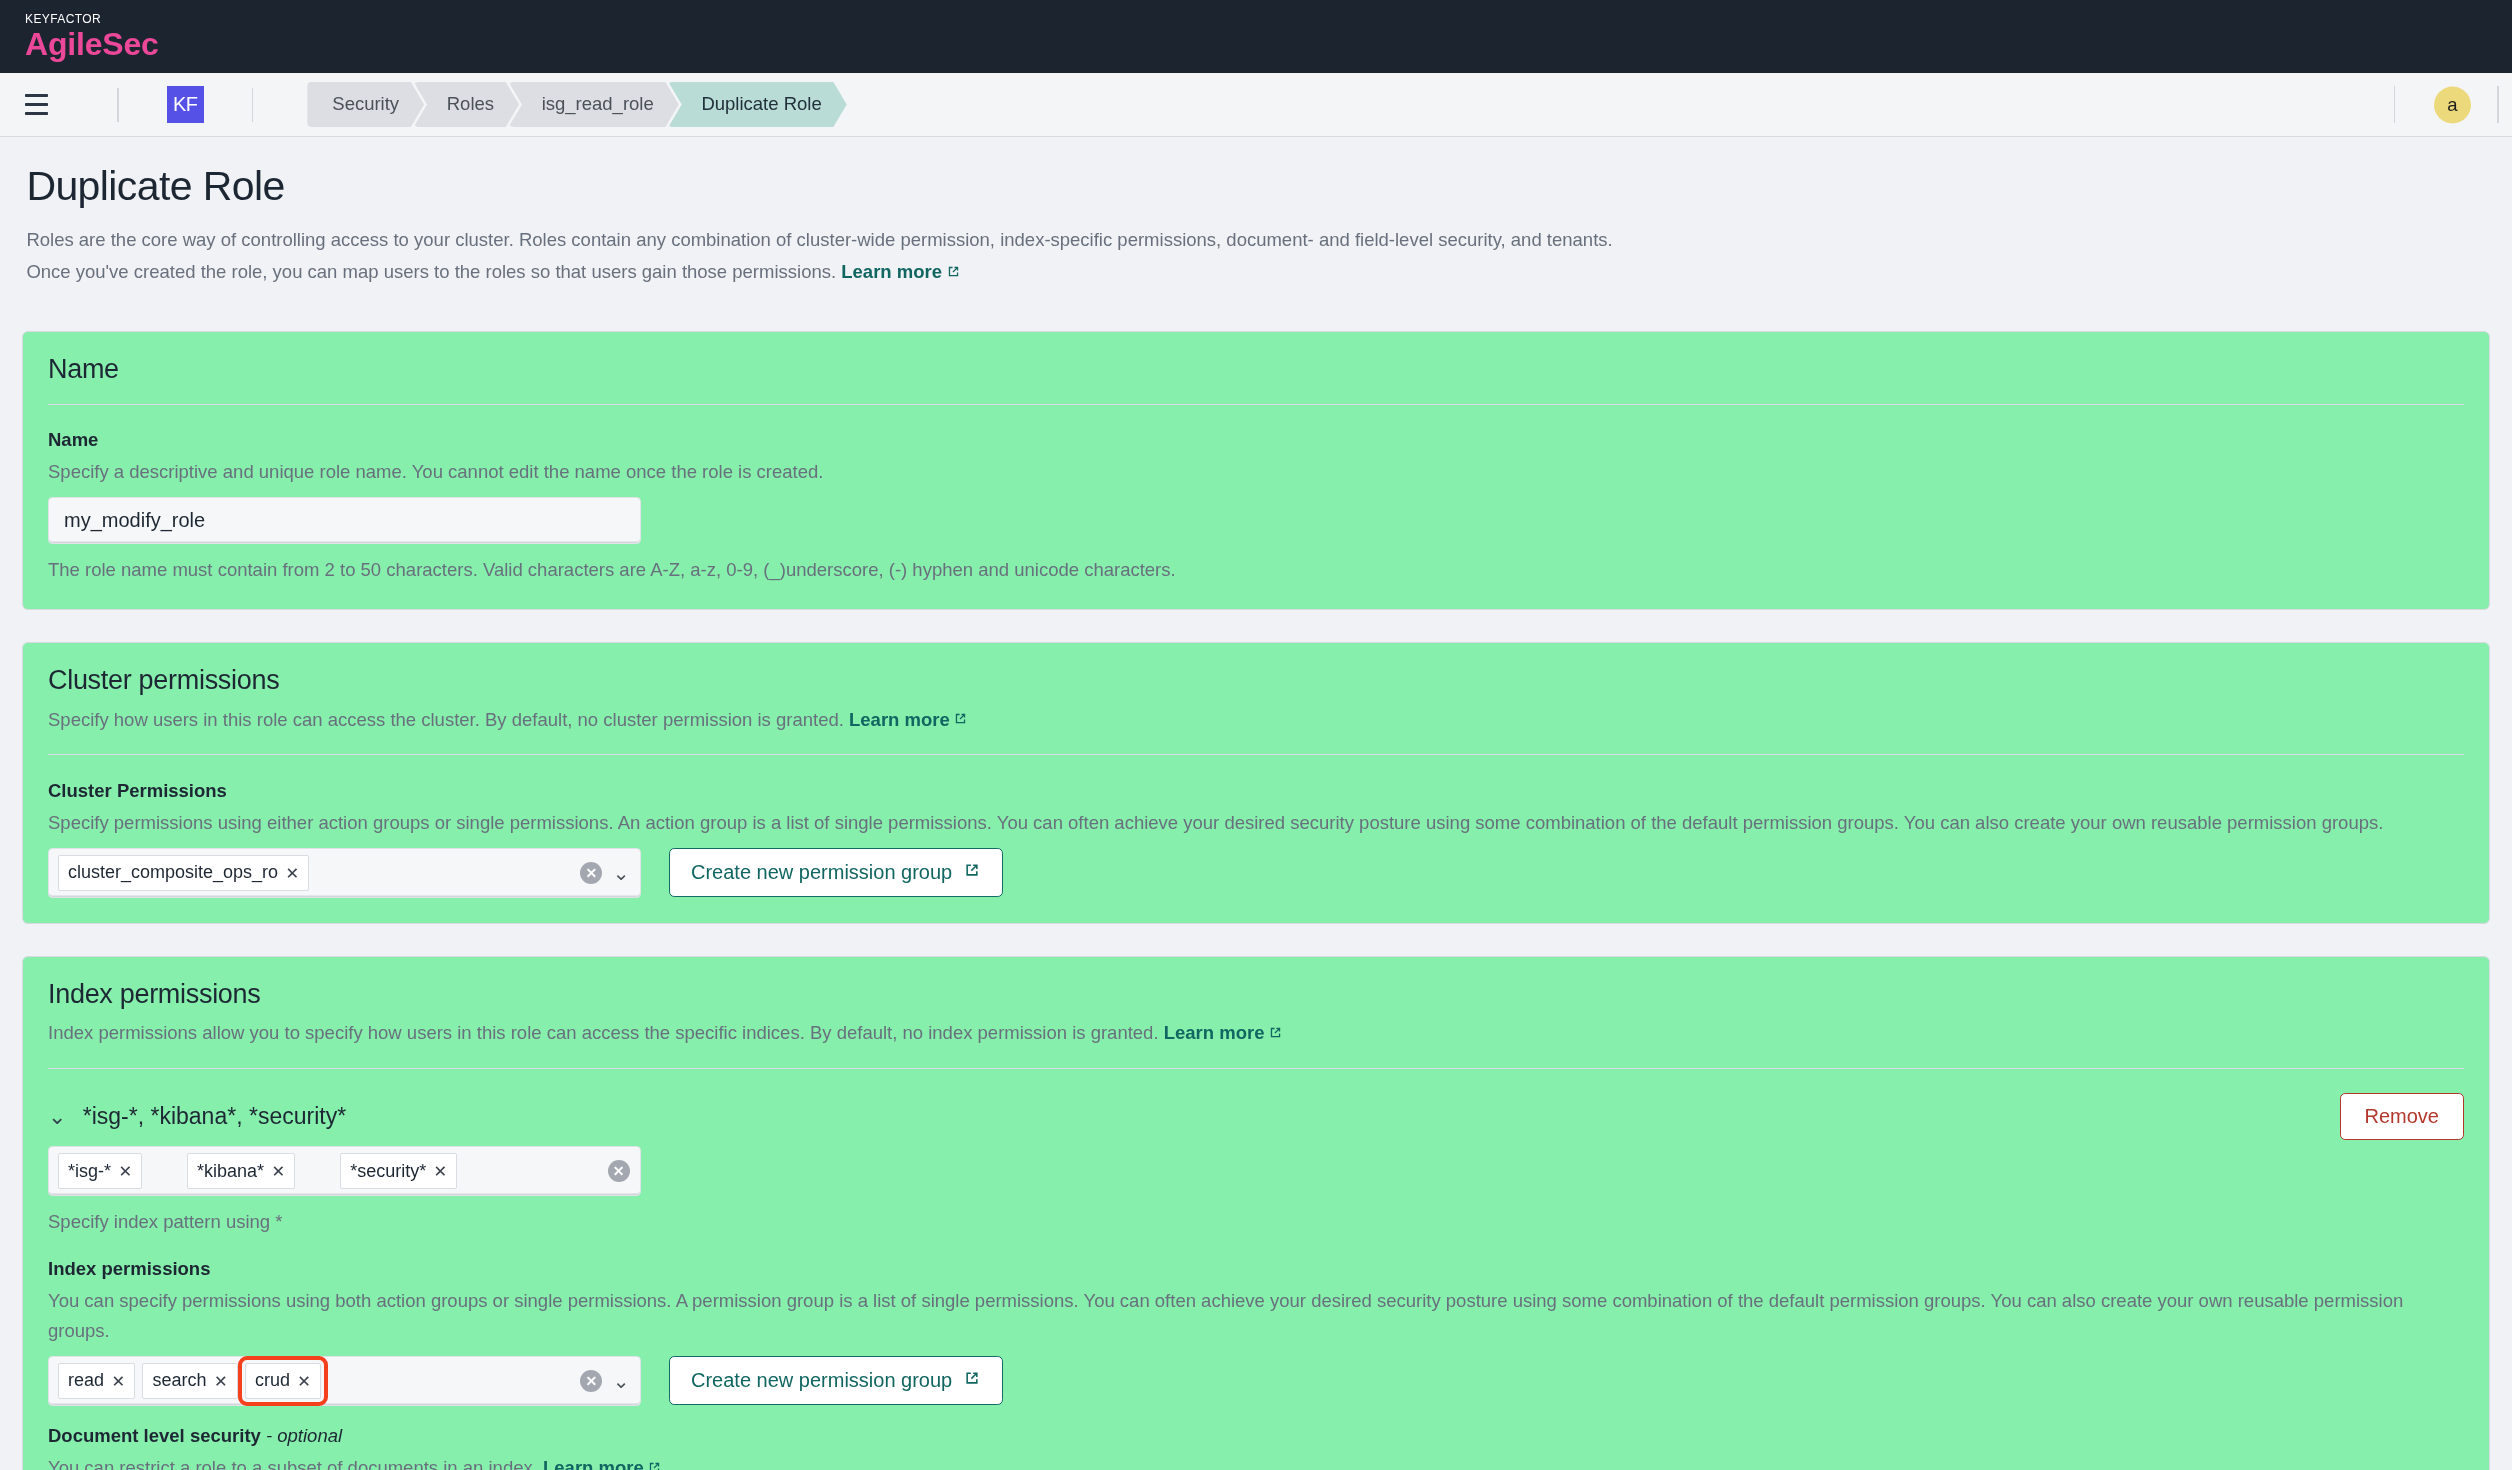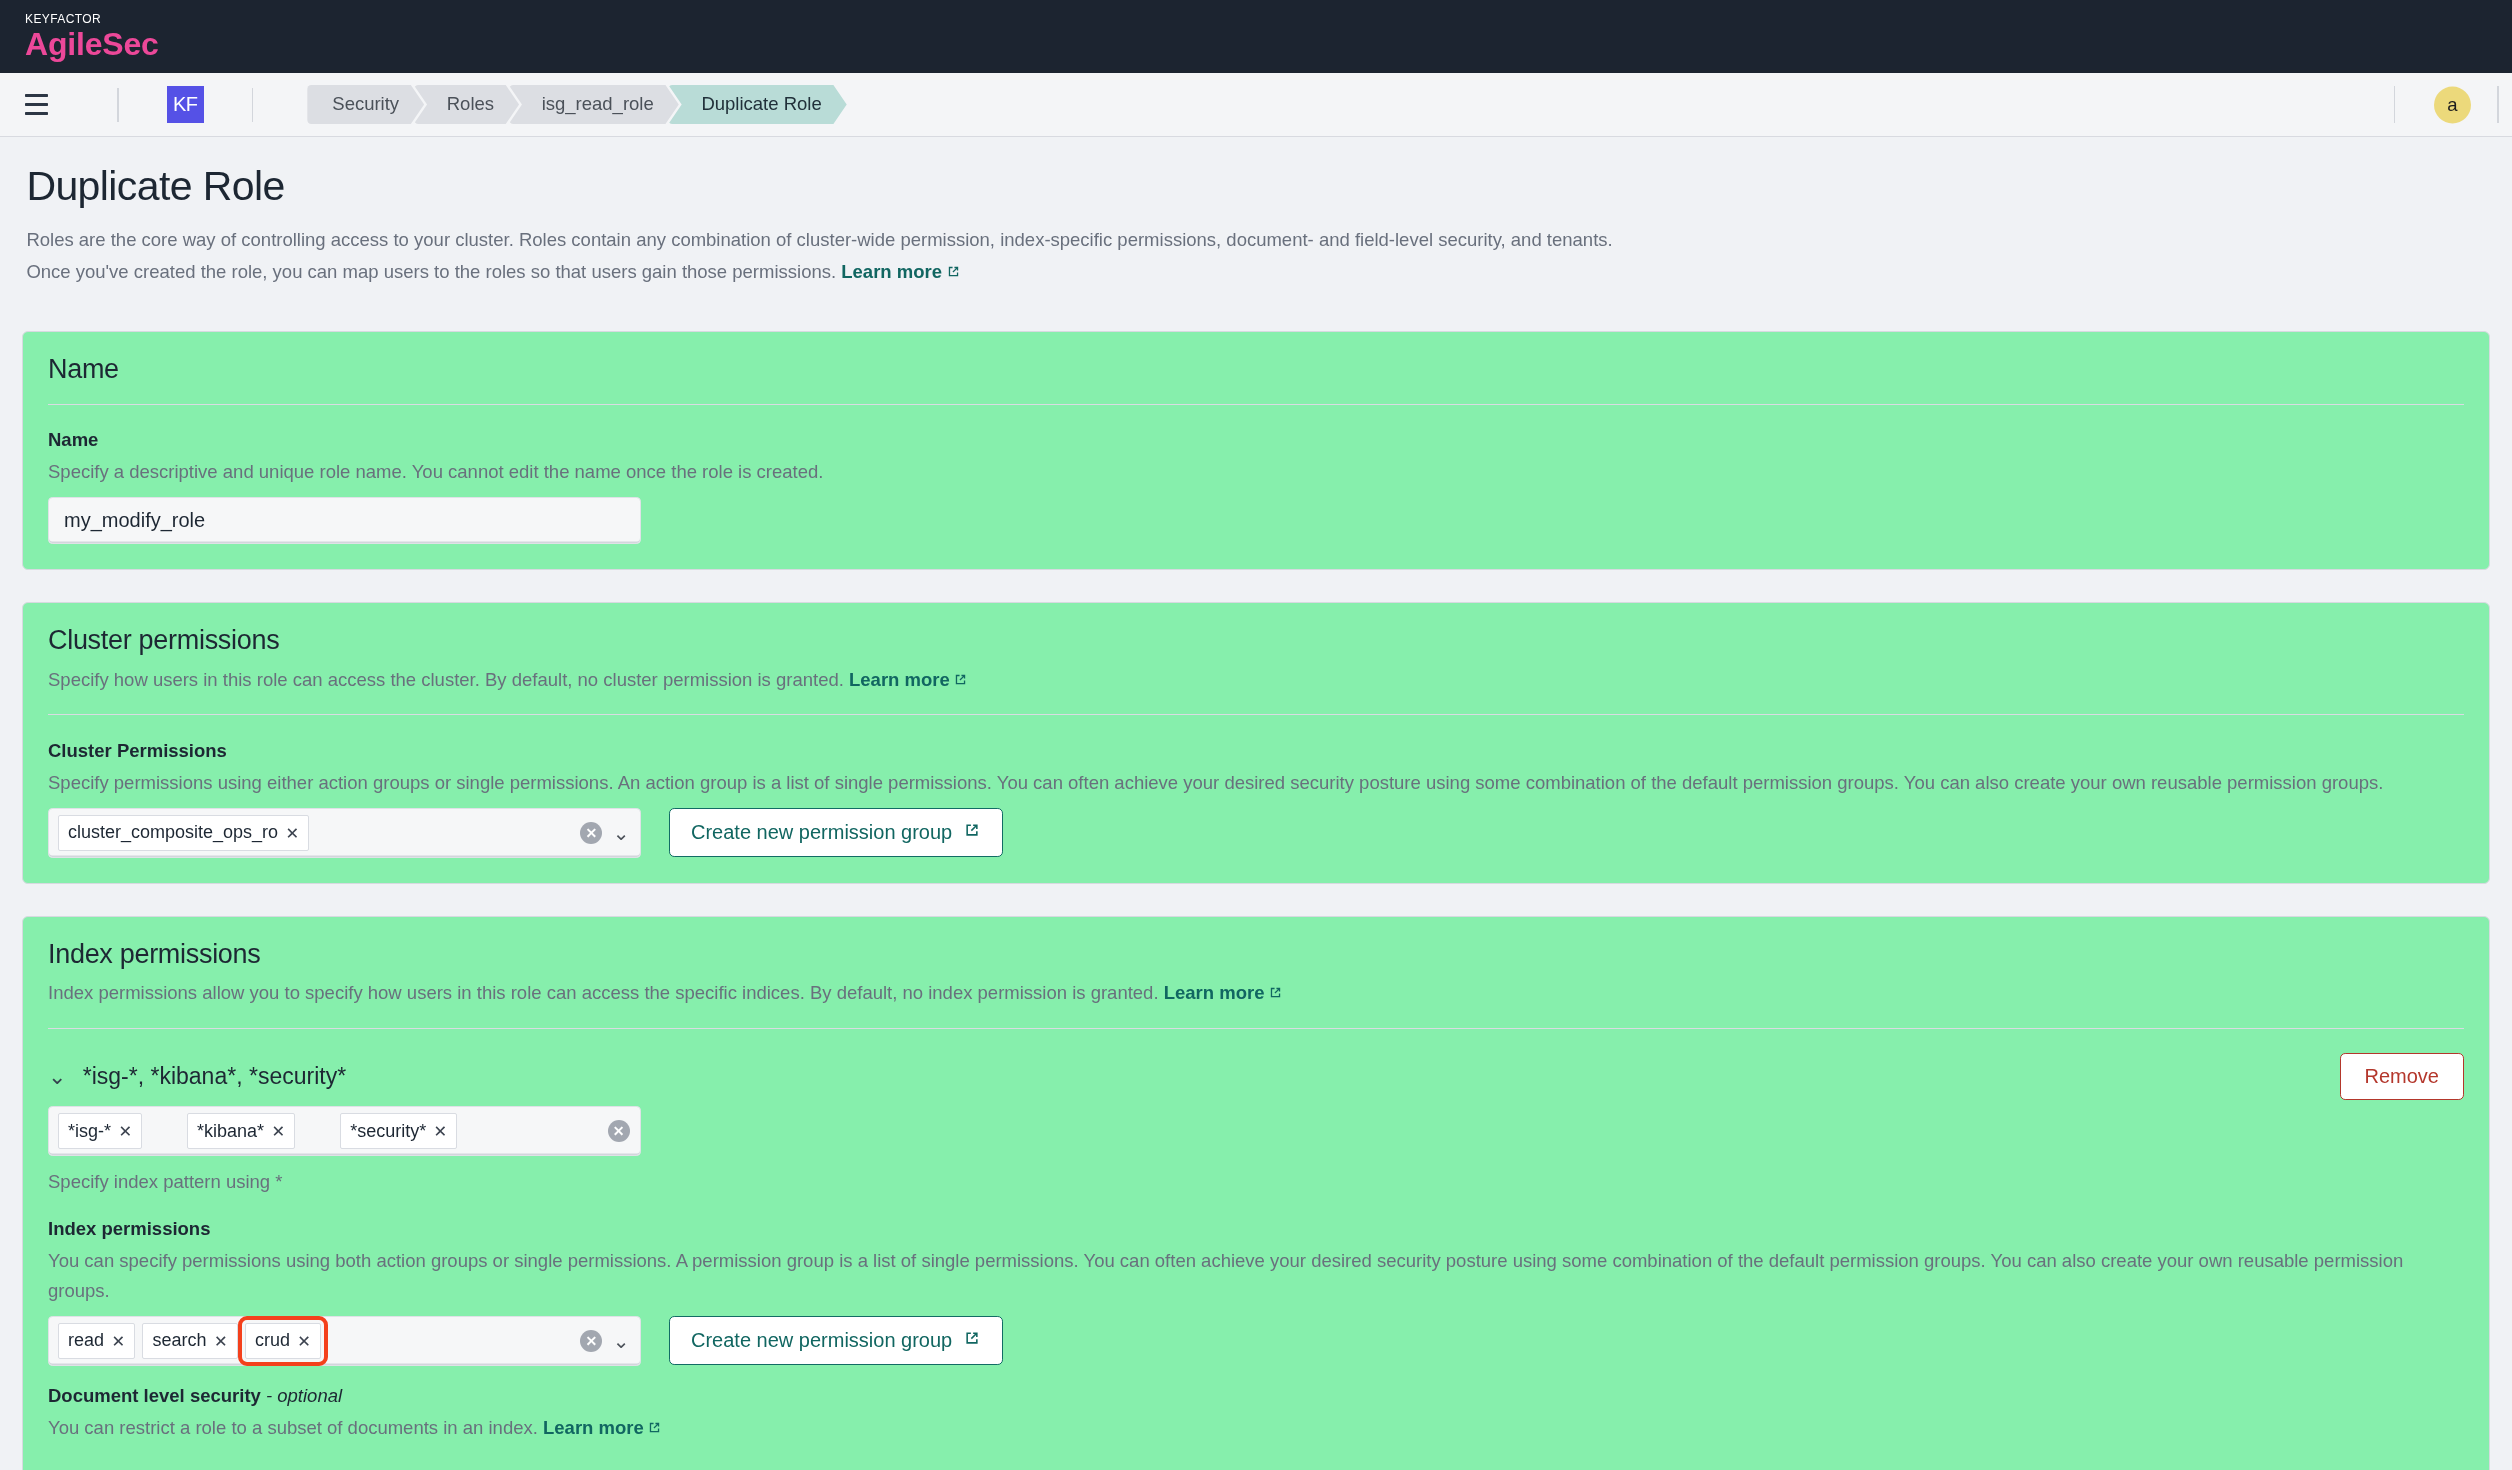--- a/index.html
+++ b/index.html
@@ -69,21 +69,21 @@
     background: #5551e6;
     color: #fff;
     font-size: 20px; font-weight: 400;
     display: flex; align-items: center; justify-content: center;
     letter-spacing: -0.4px;
     cursor: pointer;
   }
   .crumbs { display: flex; align-items: center; margin-left: 6px; }
   .crumb {
     position: relative;
-    height: 39px;
+    height: 45px;
     display: flex; align-items: center;
     padding: 0 25px 1px 33px;
     background: #dcdee3;
     color: #4b5159;
     font-size: 18.5px;
     margin-right: -10.4px;
     cursor: pointer;
     clip-path: polygon(0 0, calc(100% - 13.3px) 0, 100% 50%, calc(100% - 13.3px) 100%, 0 100%, 13.3px 50%);
     border-radius: 4.4px;
   }
@@ -320,20 +320,21 @@
       </div>
     </div>
   </div>
 
   <div class="panel">
     <h2>Name</h2>
     <div class="hr"></div>
     <div class="field-label">Name</div>
     <div class="field-help">Specify a descriptive and unique role name. You cannot edit the name once the role is created.</div>
     <input class="text-input" type="text" value="my_modify_role" style="">
+    <div class="field-foot">The role name must contain from 2 to 50 characters. Valid characters are A-Z, a-z, 0-9, (_)underscore, (-) hyphen and unicode characters.</div>
   </div>
 
   <div class="panel">
     <h2>Cluster permissions</h2>
     <div class="panel-sub">
       <span>Specify how users in this role can access the cluster. By default, no cluster permission is granted.</span>
       <a class="lnk" href="#">Learn more</a><span class="ext"><svg width="15" height="15" viewBox="0 0 16 16">
             <path d="M3 3h4v1.4H4.4v7.2h7.2V9H13v4H3V3z" fill="#116661"></path>
             <path d="M9 3h4v4h-1.4V5.4L7.9 9.1 6.9 8.1l3.7-3.7H9V3z" fill="#116661"></path>
           </svg></span>

